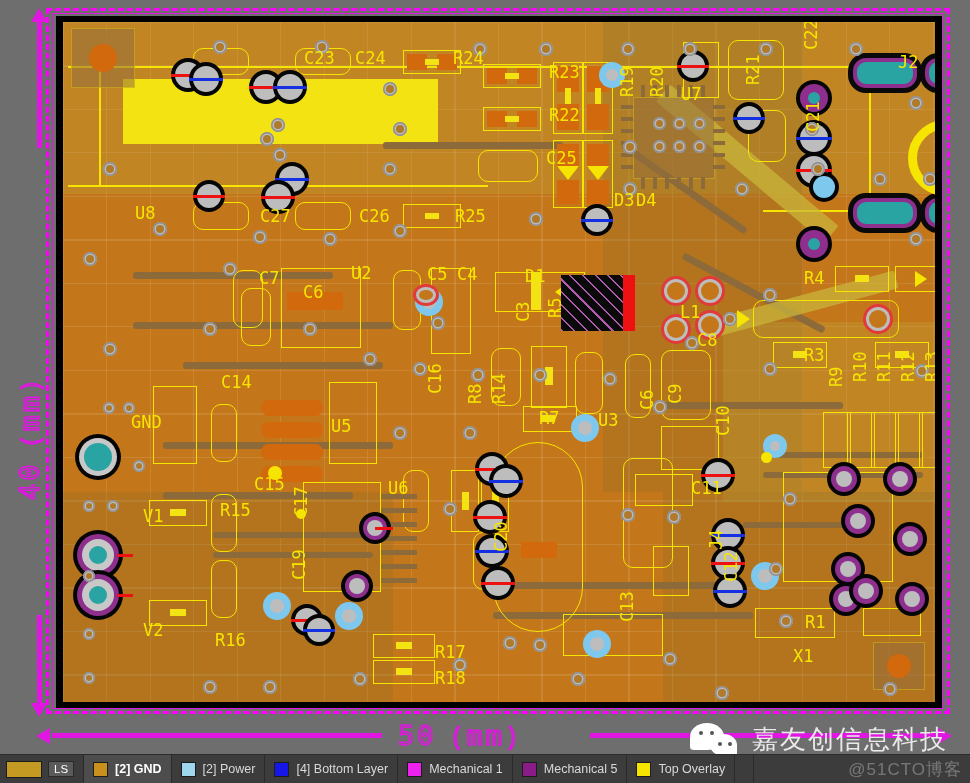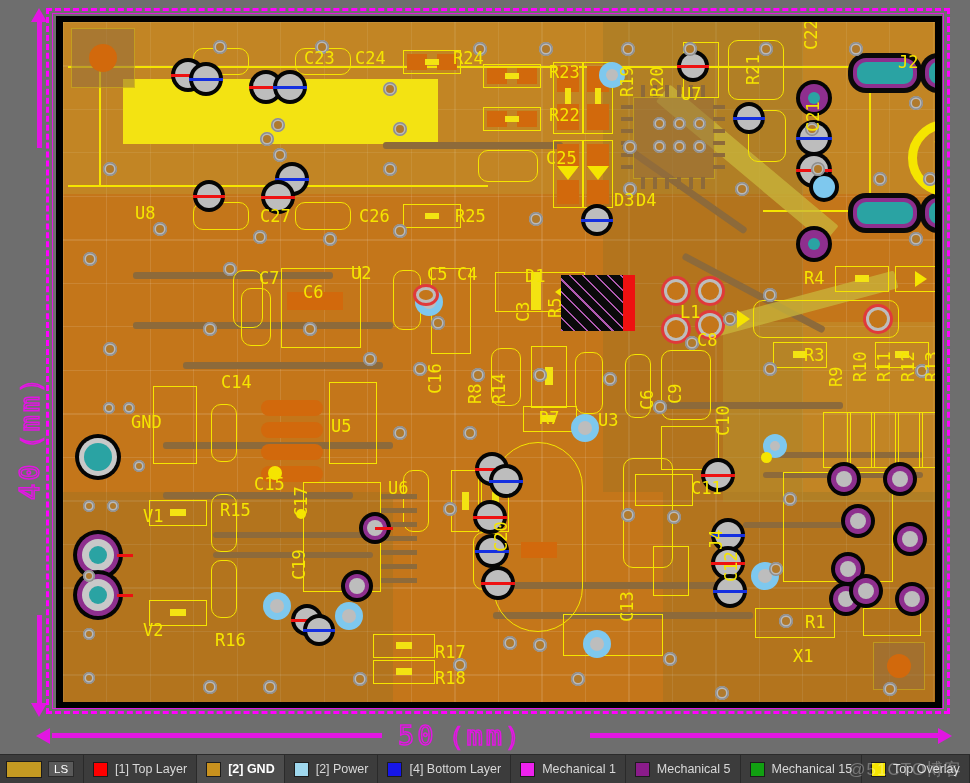--- a/index.html
+++ b/index.html
@@ -876,32 +876,39 @@
         <div class="ref" style="left: 742px; top: 592px;">R1</div>
         <div class="ref" style="left: 80px; top: 600px;">V2</div>
         <div class="ref" style="left: 152px; top: 610px;">R16</div>
         <div class="ref" style="left: 372px; top: 622px;">R17</div>
         <div class="ref" style="left: 372px; top: 648px;">R18</div>
         <div class="ref" style="left: 730px; top: 626px;">X1</div>
         <div class="ref v" style="left: 556px; top: 600px; transform: rotate(-90deg);">C13</div>
       </div>
   </div>
 
+  <div id="watermark">
+    <div class="wechat">
+      <div class="b1"></div>
+        <div class="b2"></div>
+      <div class="d" style="left:9px;top:8px;"></div>
+      <div class="d" style="left:20px;top:8px;"></div>
+      <div class="d" style="left:28px;top:19px;"></div>
+      <div class="d" style="left:38px;top:19px;"></div>
+    </div>
+    <div class="txt">嘉友创信息科技</div>
+  </div>
 </div>
 
 <div id="layerbar">
   <div class="ltab ls">
     <span class="sw" style="background: rgb(196, 154, 34);"></span>
     <span class="lsbox">LS</span>
   </div>
 
-<div class="ltab">
-      <span class="sw" style="background: rgb(255, 0, 0);"></span>
-      <span>[1] Top Layer</span>
-    </div>
     <div class="ltab sel">
       <span class="sw" style="background: rgb(200, 145, 30);"></span>
       <span>[2] GND</span>
     </div>
     <div class="ltab">
       <span class="sw" style="background: rgb(159, 216, 238);"></span>
       <span>[2] Power</span>
     </div>
     <div class="ltab">
       <span class="sw" style="background: rgb(22, 22, 232);"></span>
@@ -909,22 +916,18 @@
     </div>
     <div class="ltab">
       <span class="sw" style="background: rgb(238, 34, 238);"></span>
       <span>Mechanical 1</span>
     </div>
     <div class="ltab">
       <span class="sw" style="background: rgb(138, 28, 138);"></span>
       <span>Mechanical 5</span>
     </div>
     <div class="ltab">
-      <span class="sw" style="background: rgb(17, 160, 17);"></span>
-      <span>Mechanical 15</span>
-    </div>
-    <div class="ltab">
       <span class="sw" style="background: rgb(245, 229, 0);"></span>
       <span>Top Overlay</span>
     </div>
     <div class="ltab"></div>
   </div>
 <div id="wm2">@51CTO博客</div>
 
 </body></html>

